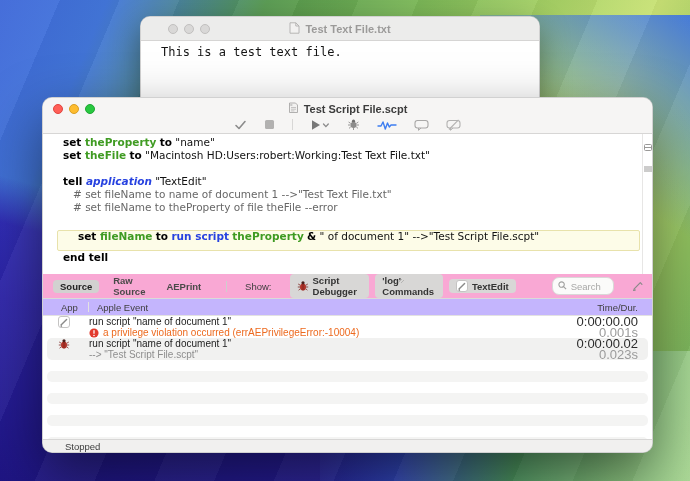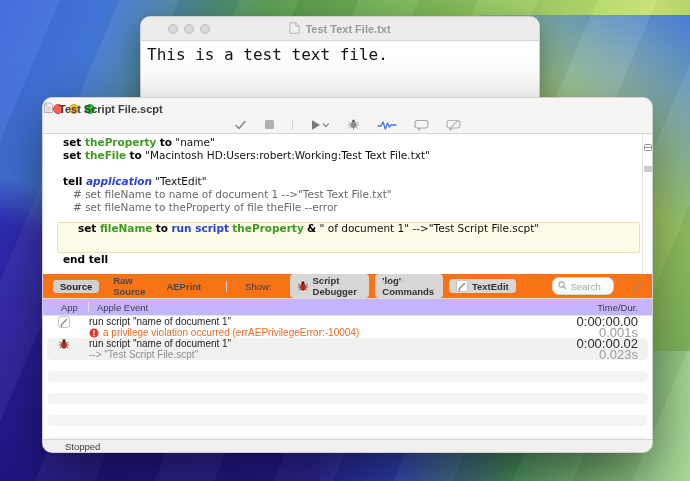--- a/index.html
+++ b/index.html
@@ -29,53 +29,53 @@
   .light.green{background:#28c840;border:.5px solid #1fa633;}
   .light.gray{background:#d9d8d7;border:.5px solid #c0bfbe;}
 
   
   .textedit{left:140px;top:16px;width:400px;height:250px;border-radius:10px;
     box-shadow:0 12px 30px rgba(0,0,0,.38);z-index:1;overflow:hidden;}
   .te-titlebar{height:24px;background:#ececeb;border-bottom:1px solid #d6d5d4;
     display:flex;align-items:center;padding:0 27px;position:relative;}
   .te-title{position:absolute;left:0;right:0;display:flex;justify-content:center;align-items:center;gap:5px;
     font-size:11px;font-weight:700;color:#9b9a99;pointer-events:none;}
-  .te-content{padding:4px 6px;font-family:"DejaVu Sans Mono",monospace;font-size:16px;color:#151515;}
+  .te-content{padding:4px 20px;font-family:"DejaVu Sans Mono",monospace;font-size:12px;color:#151515;}
 
   
   .script{left:42px;top:97px;width:611px;height:356px;border-radius:10px;
     box-shadow:0 22px 55px rgba(0,0,0,.5);z-index:2;overflow:hidden;
     display:flex;flex-direction:column;}
   .chrome{background:#f6f5f4;border-bottom:1px solid #d7d6d5;flex:0 0 35px;position:relative;}
   .titlebar-row{height:18px;display:flex;align-items:center;padding:0 10px;position:relative;}
   .titlebar-row .lights{padding-top:4px;}
-  .sc-title{position:absolute;left:0;right:0;top:4px;display:flex;justify-content:flex-start;align-items:center;gap:5px;
+  .sc-title{position:absolute;left:0;right:0;top:4px;display:flex;justify-content:center;align-items:center;gap:5px;
     font-size:11px;font-weight:700;color:#3d3d3d;}
   .toolbar{height:17px;display:flex;align-items:center;justify-content:center;gap:17px;}
   .tb{display:inline-flex;align-items:center;justify-content:center;cursor:default;}
   .tb-sep{width:1px;height:11px;background:#d8d7d6;}
 
   
   .code-wrap{flex:0 0 140px;position:relative;background:#fff;}
   .code{position:absolute;inset:0 10px 0 0;padding-top:2px;overflow:hidden;
     font-family:"DejaVu Sans",sans-serif;font-size:10.5px;line-height:13px;white-space:pre;}
   .code-line{padding-left:20px;height:13px;}
-  .code-line.hl{margin:8px 2px 0 14px;height:31px;
+  .code-line.hl{margin:16px 2px 0 14px;height:21px;
     background:#fdfce8;border:1px solid #e8e2ab;border-radius:2px;line-height:11px;}
   .tok-kw{font-weight:700;color:#000;}
   .tok-var{color:#3f9b22;font-weight:600;}
   .tok-app{color:#2742e0;font-style:italic;font-weight:600;}
   .tok-cmd{color:#2742e0;font-weight:700;}
   .tok-plain{color:#111;}
   .tok-comment{color:#676767;}
   .code-gutter{position:absolute;top:0;right:0;width:10px;bottom:0;border-left:1px solid #e7e6e5;
     display:flex;flex-direction:column;align-items:center;gap:3px;padding-top:3px;background:#fff;}
 
   
-  .filterbar{flex:0 0 18px;background:#f97316;border-bottom:1px solid #dbdad9;
+  .filterbar{flex:0 0 18px;background:#f9a8d4;border-bottom:1px solid #dbdad9;
     display:flex;align-items:center;padding:0 8px 0 10px;gap:18px;font-size:9.5px;color:#3d3d3d;position:relative;}
   .seg{padding:1px 7px;border-radius:4px;font-weight:700;color:#4a4a49;}
   .seg.selected{background:#d2d1d0;color:#222;}
   .fb-sep{width:1px;height:11px;background:#cfcecd;}
   .pill{display:inline-flex;align-items:center;gap:4px;background:#d8d7d6;border-radius:4px;
     padding:1px 7px;font-weight:700;color:#333;}
   .fb-spacer{flex:1;}
   .searchbox{display:flex;align-items:center;gap:4px;width:72px;height:13px;background:#fbfbfa;
     border:1px solid #d9d8d7;border-radius:7px;padding:8px 5px;color:#a8a8a7;font-size:9.5px;}
   .splitter-grip{position:absolute;left:354px;top:1px;}

